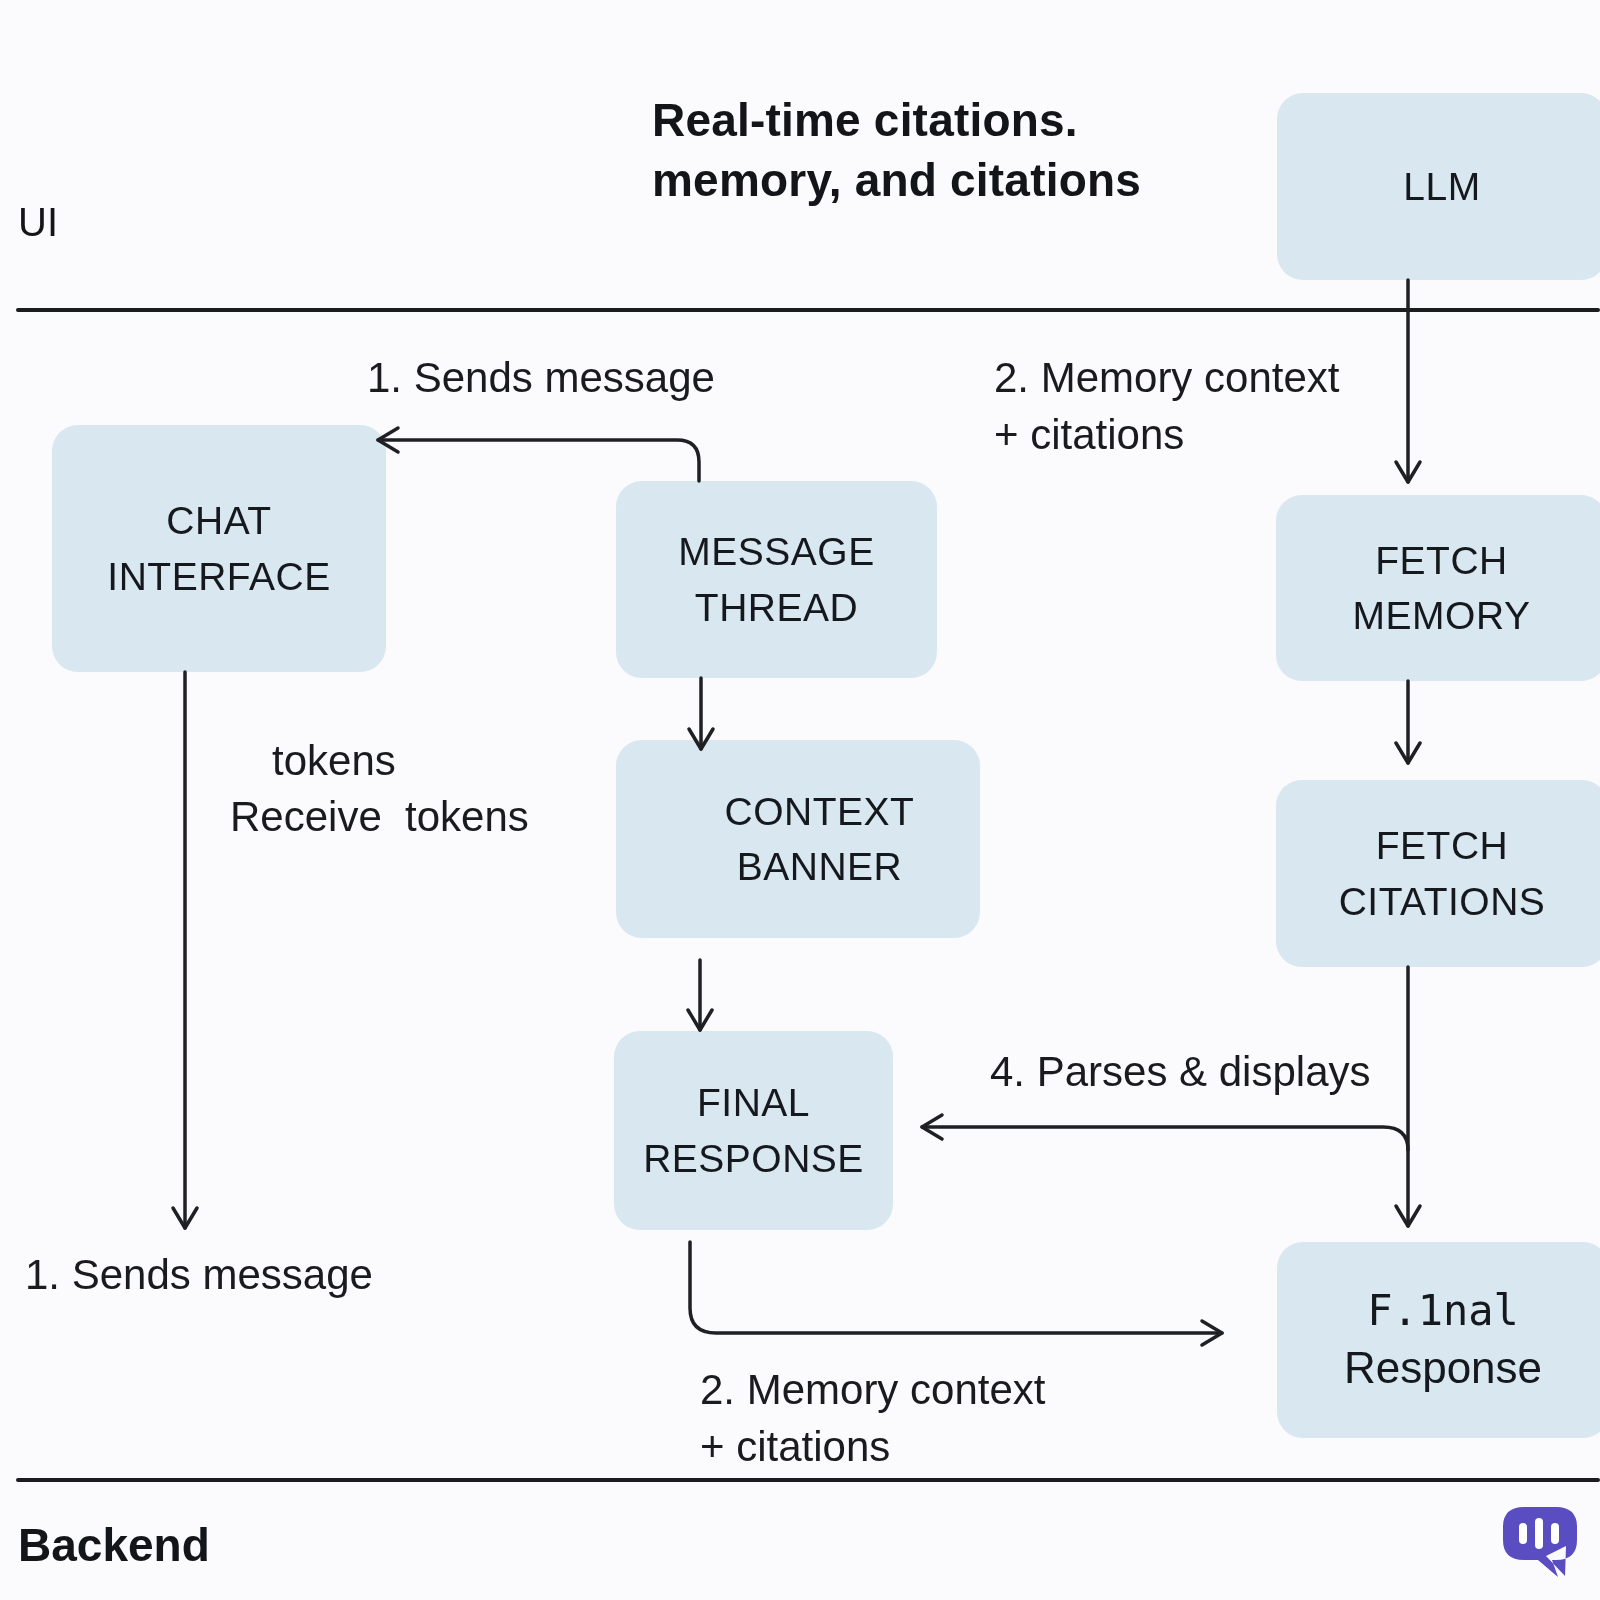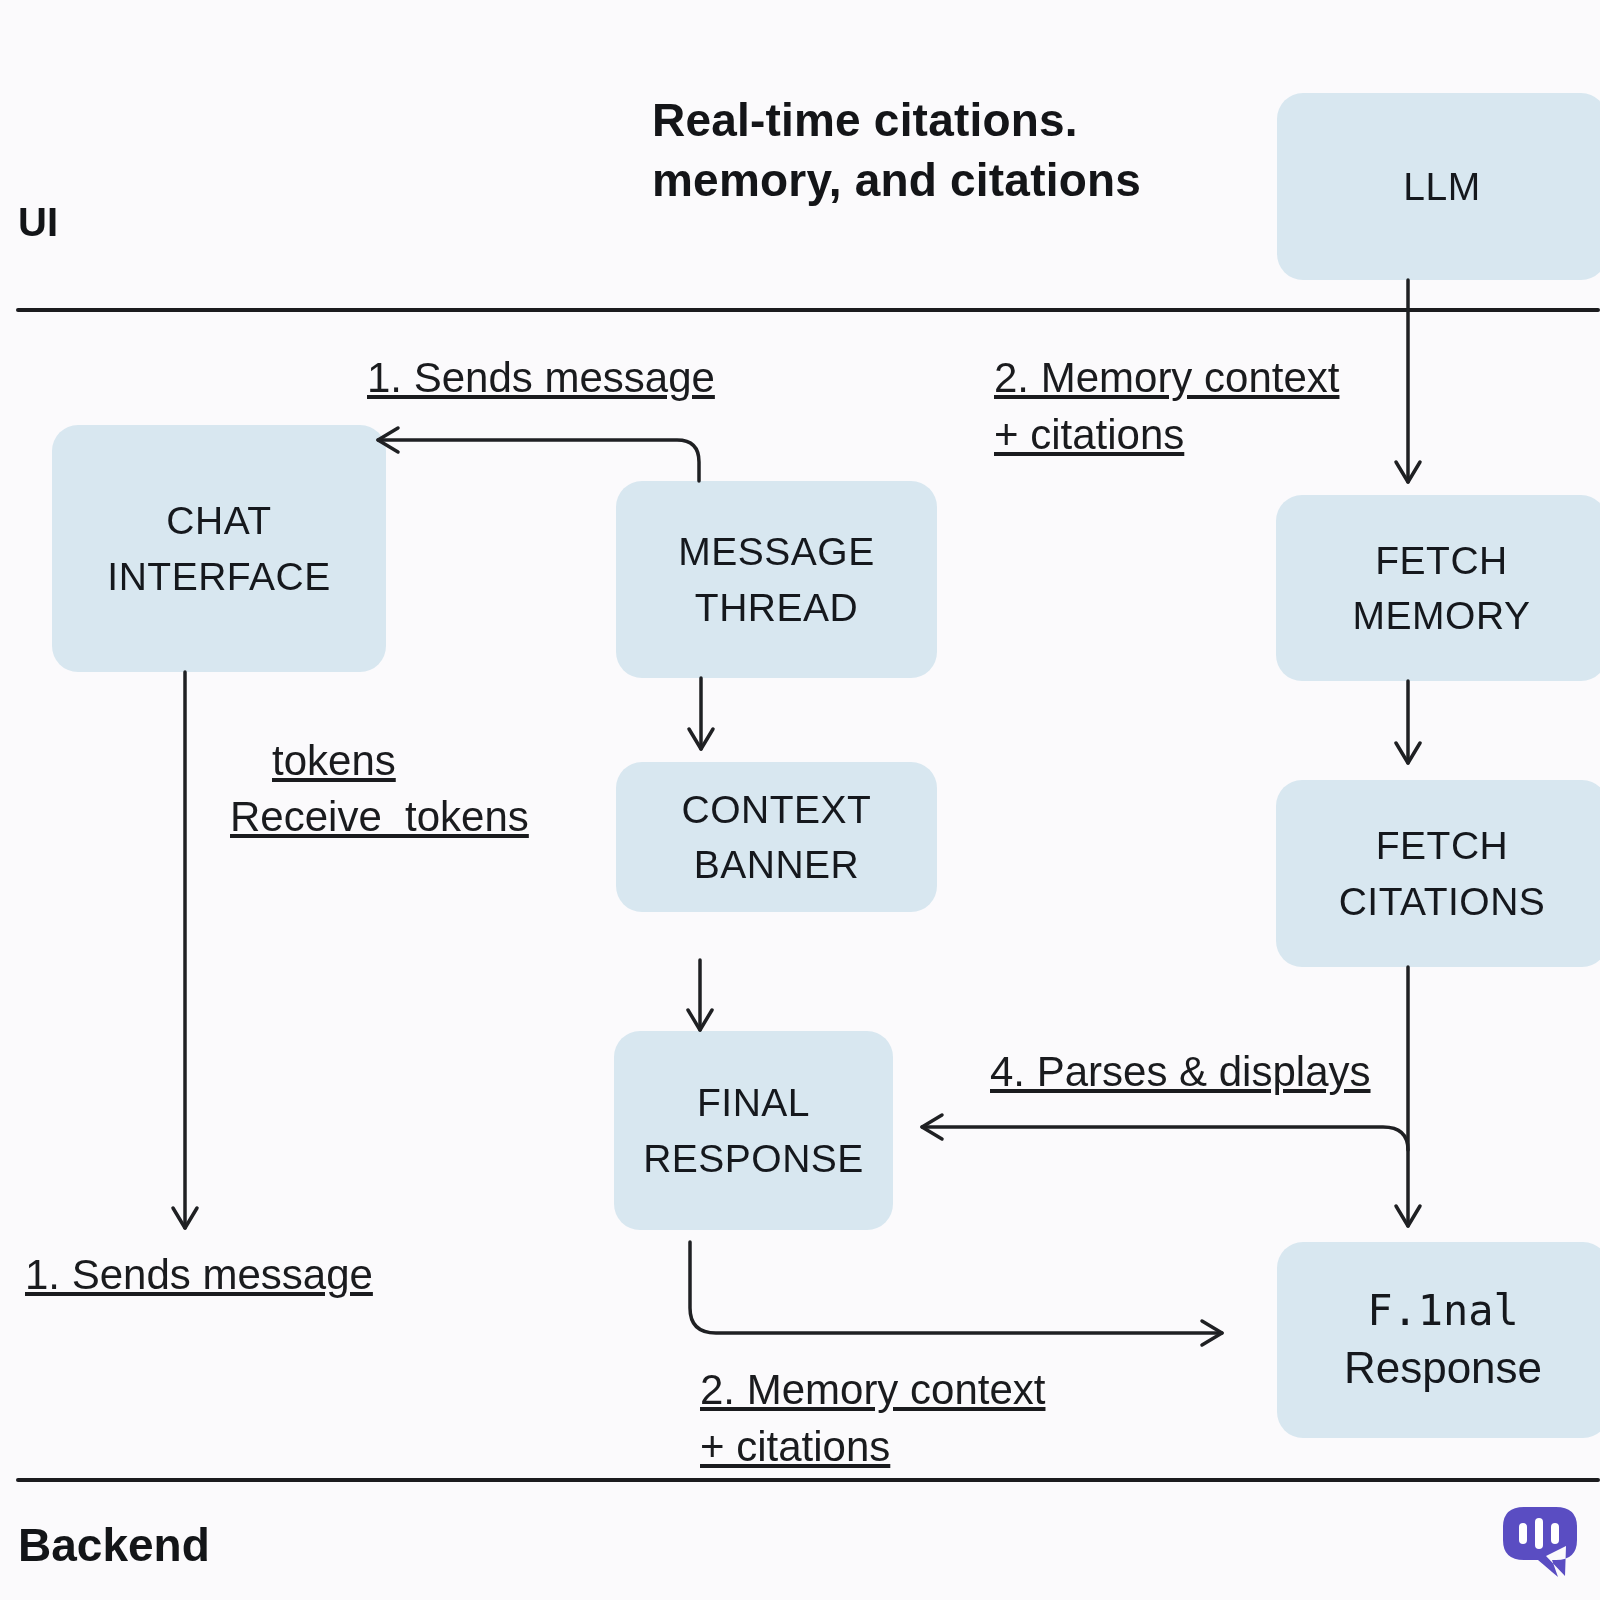--- a/index.html
+++ b/index.html
@@ -31,50 +31,50 @@
     font-weight: 500;
     letter-spacing: 0.5px;
     line-height: 1.42;
     color: #15181d;
     margin-left: 34px;
   }
   .node .line { white-space: pre; }
   .node-llm            { left:1243px; top:93px;   width:330px; height:187px; }
   .node-chat-interface { left:18px;   top:425px;  width:334px; height:247px; }
   .node-message-thread { left:582px;  top:481px;  width:321px; height:197px; }
-  .node-context-banner { left:582px;  top:762px;  width:321px; height:150px; }
+  .node-context-banner { left:582px;  top:740px;  width:321px; height:198px;padding-left:43px; }
   .node-final-response { left:580px;  top:1031px; width:279px; height:199px; }
   .node-fetch-memory   { left:1242px; top:495px;  width:331px; height:186px; }
   .node-fetch-citations{ left:1242px; top:780px;  width:332px; height:187px; }
   .node-final-response-backend { left:1243px; top:1242px; width:332px; height:196px;
     font-size:44px; letter-spacing:0; text-transform:none; line-height:1.32; }
   .node-final-response-backend .mono-line {
     font-family: "DejaVu Sans Mono", monospace;
     font-size: 42px;
   }
   
   .label {
     position: absolute;
     font-size: 42px;
     font-weight: 500;
     color: #1a1b1e;
     line-height: 57px;
   }
-  .label .line { white-space: pre; display: block; text-decoration: underline; }
+  .label .line { white-space: pre; display: block; }
   .label-sends-top        { left:367px;  top:349px;  }
   .label-memory-top       { left:994px;  top:349px;  }
   .label-streams          { left:230px;  top:733px;  line-height:56px; }
   .label-streams .indent  { padding-left: 42px; }
   .label-sends-bottom     { left:25px;   top:1246px; }
   .label-parses           { left:990px;  top:1043px; }
   .label-memory-bottom    { left:700px;  top:1361px; }
   
   .lane-label {
     position: absolute;
-    font-weight: 700;
+    font-weight: 400;
     color: #131518;
   }
   .lane-ui      { left:18px; top:200px;  font-size:40px; }
   .lane-backend { left:18px; top:1518px; font-size:46px; font-weight:600; }
   .divider {
     position: absolute;
     left: 16px;
     right: 0;
     height: 4px;
     background: #1b1c1f;

